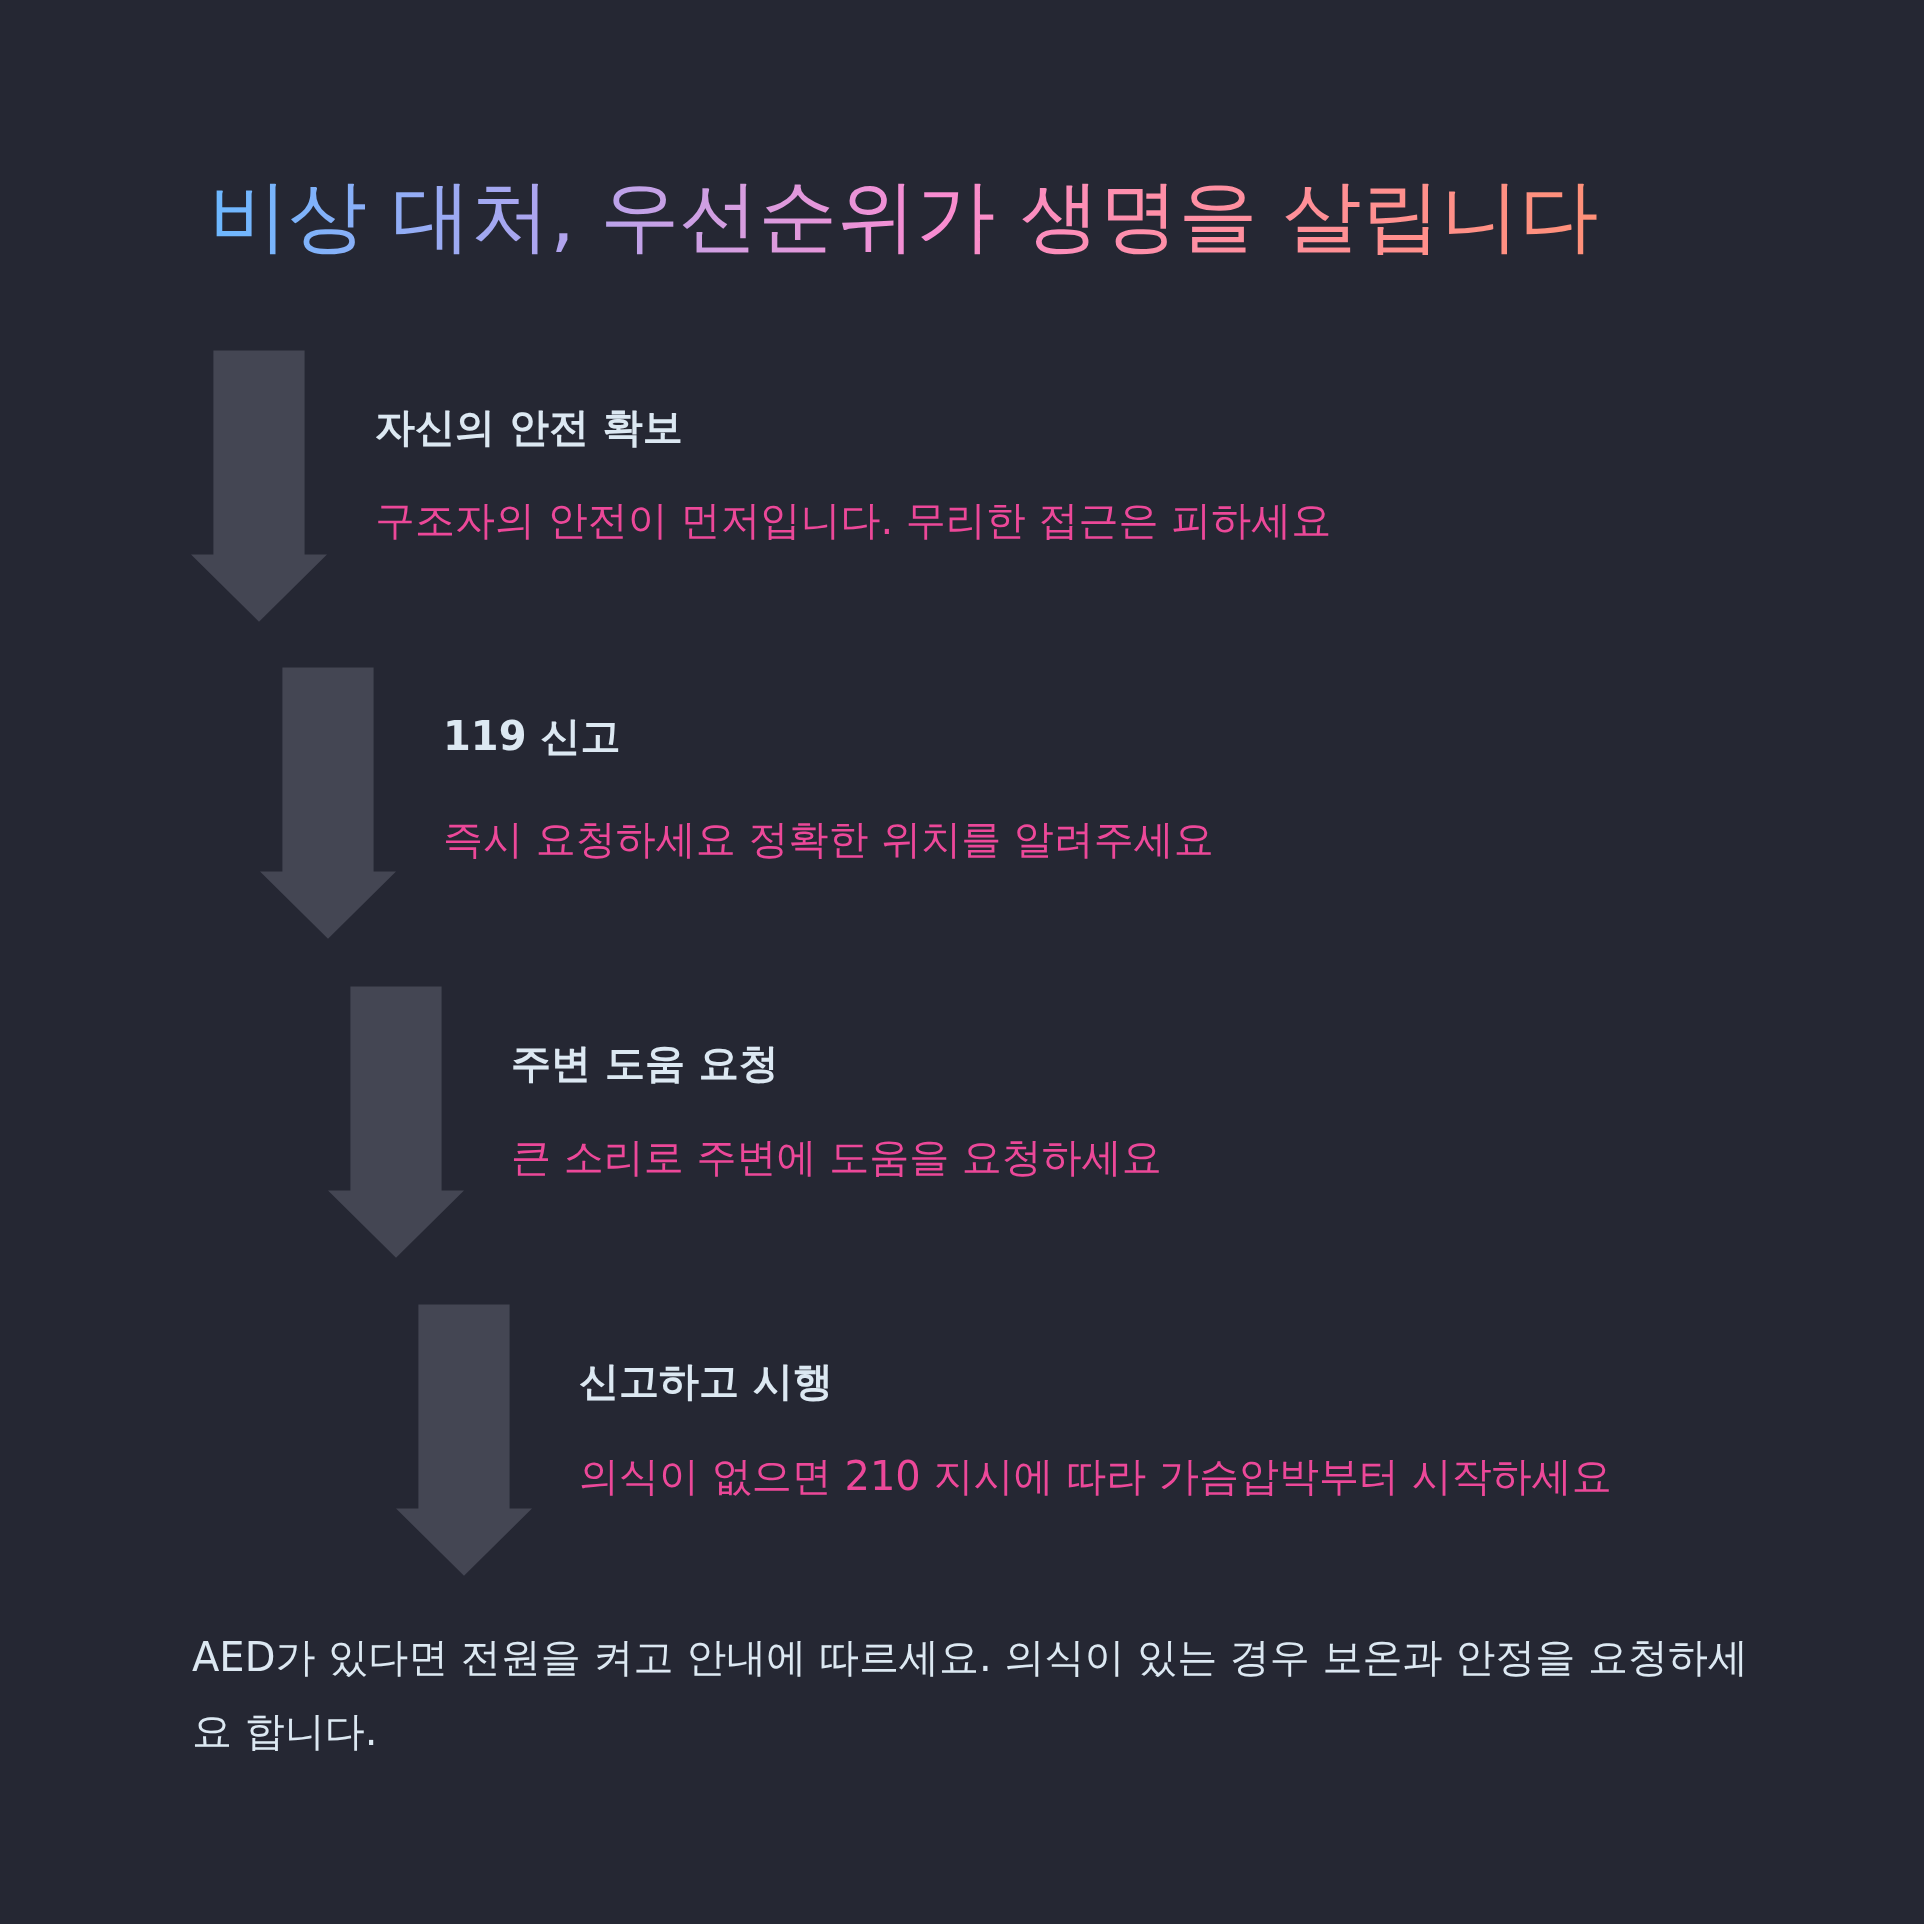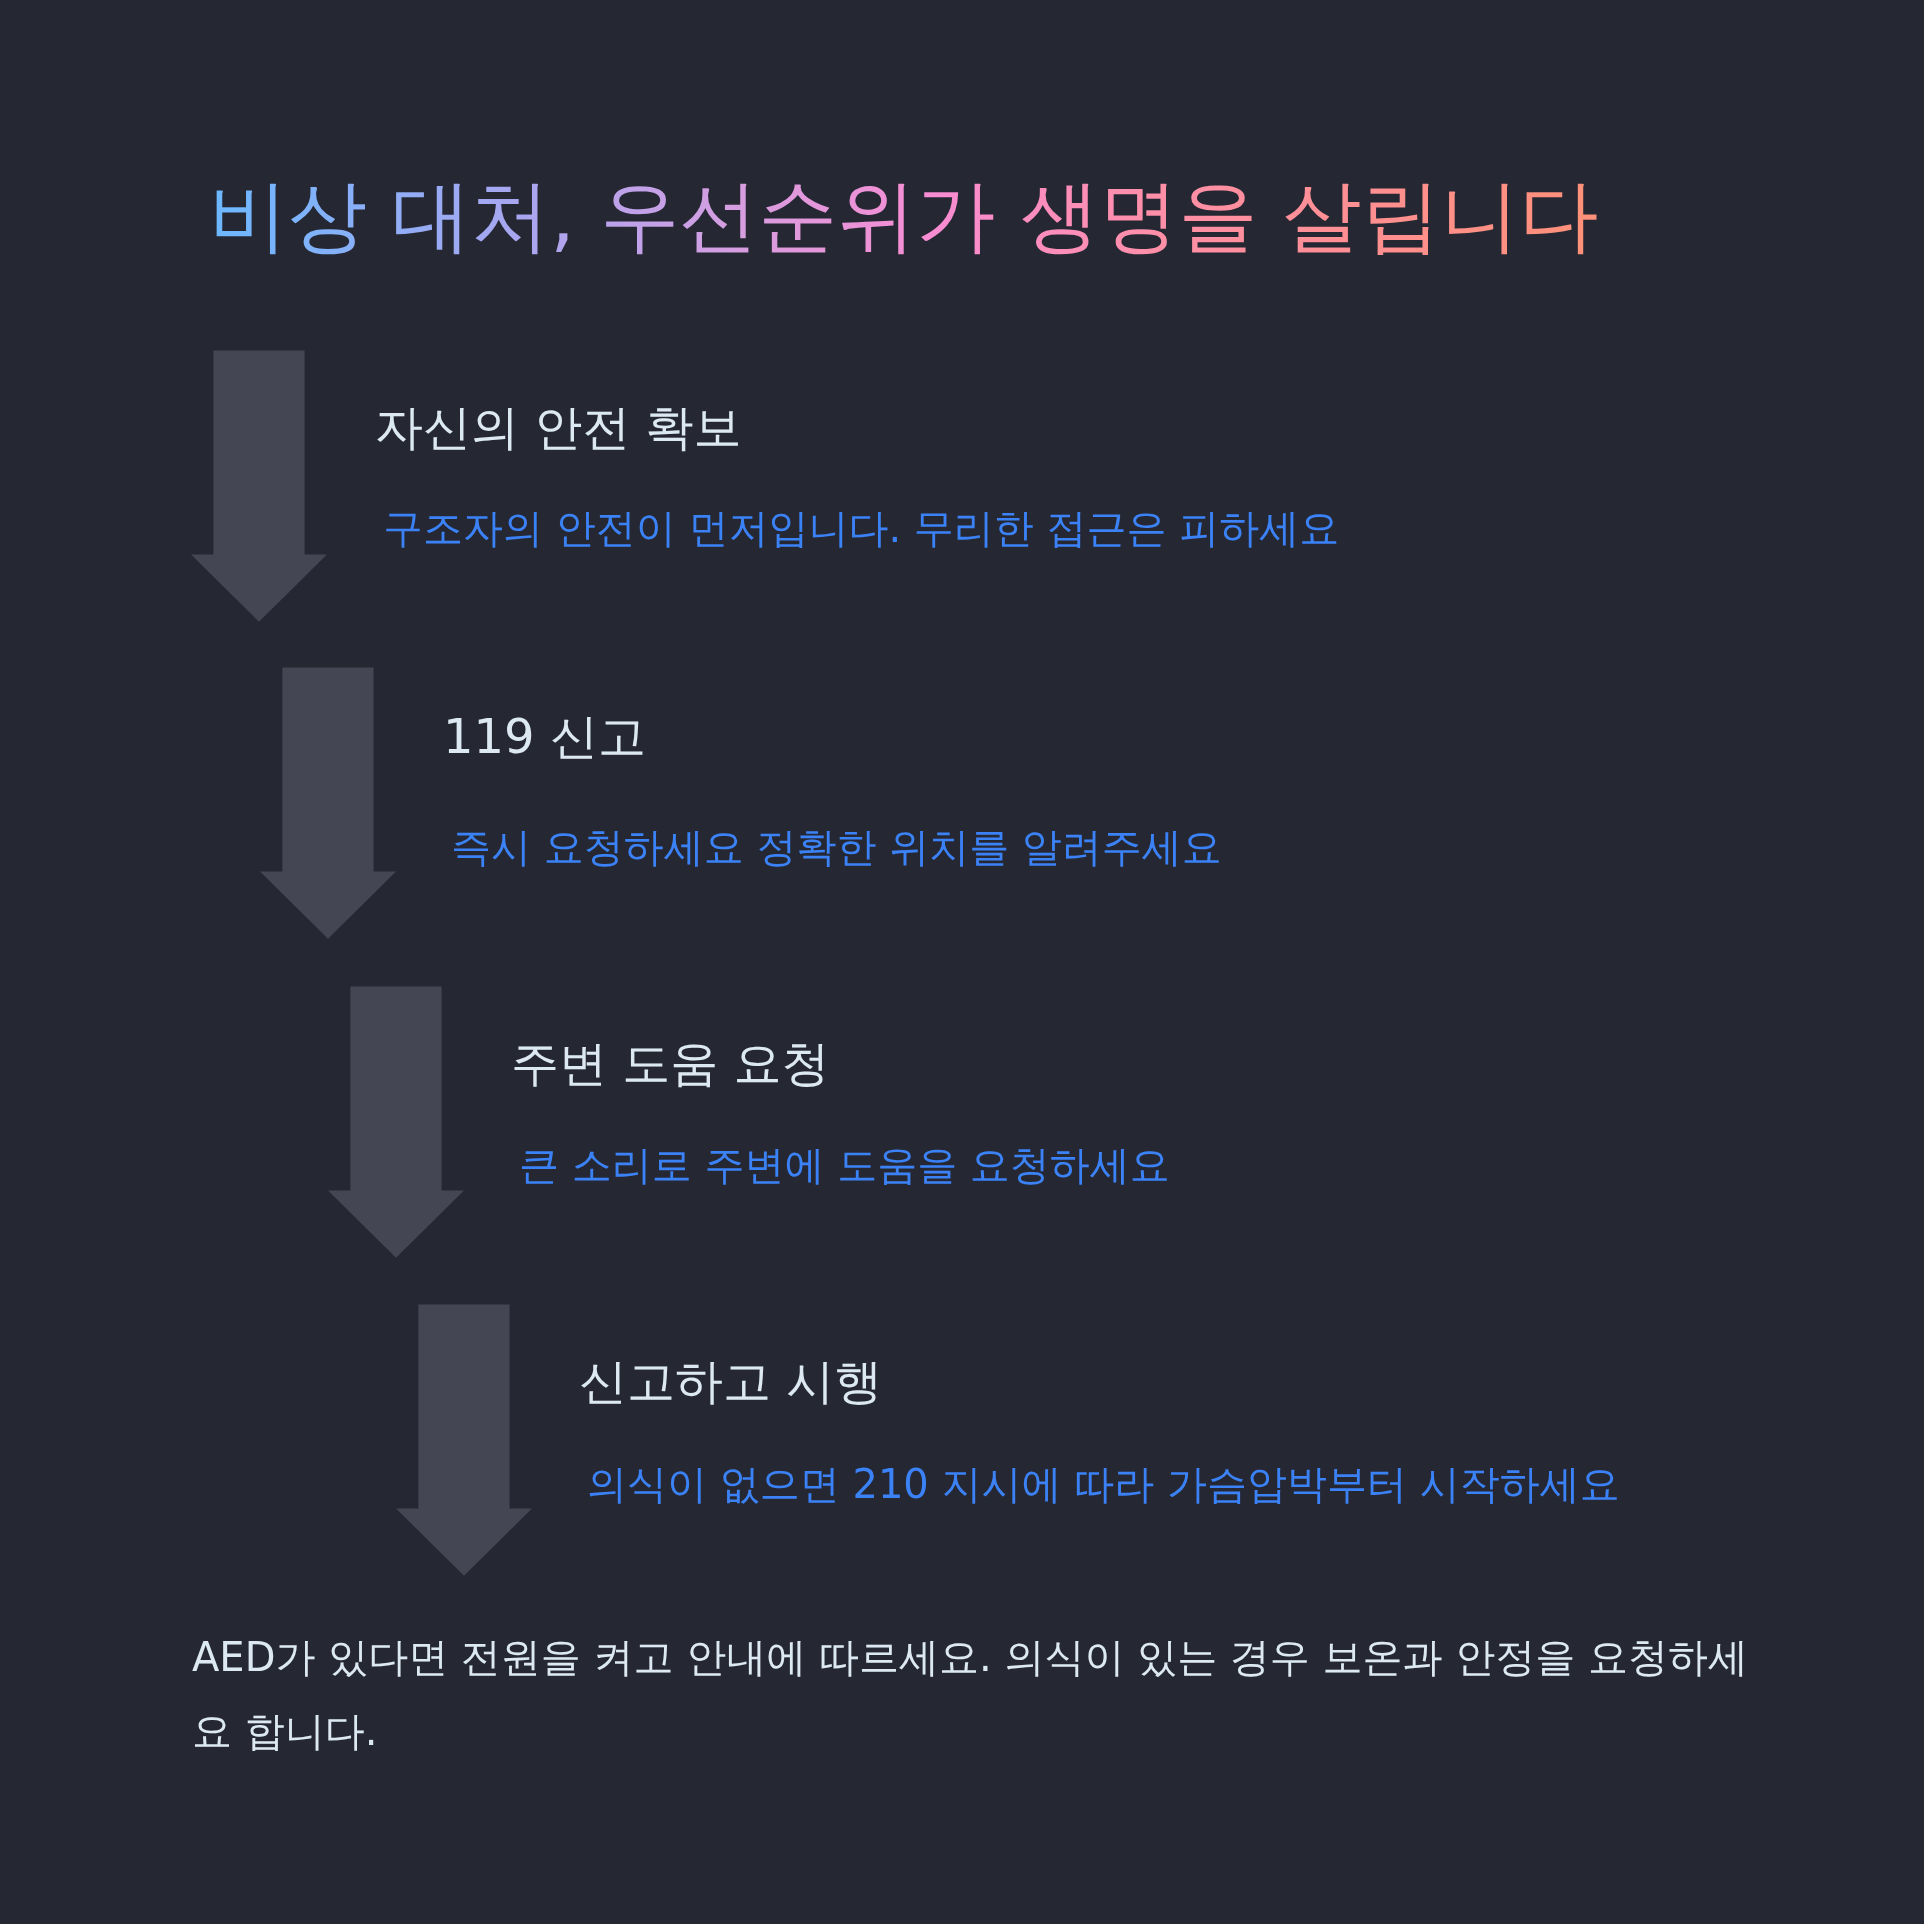--- a/index.html
+++ b/index.html
@@ -9,26 +9,26 @@
   }
   .title {
     position: absolute; left: 197px; top: 148px; margin: 12px;
     font-size: 79px; font-weight: 400; line-height: 112px; white-space: nowrap;
     background: linear-gradient(90deg, #6cb8ff 0%, #b0a4ee 25%, #d69ee0 38%, #f88cd2 52%, #ff8fa8 68%, #ff9078 100%);
     -webkit-background-clip: text; background-clip: text; color: transparent;
   }
   .arrow { position: absolute; width: 136px; height: 273px; }
   .arrow svg { display: block; }
   .step-title {
-    position: absolute; white-space: nowrap; font-size: 48px; line-height: 64px; margin: 0; font-weight: 400;
+    position: absolute; white-space: nowrap; font-size: 40px; line-height: 64px; margin: 0; font-weight: 700;
     color: #dce8f2;
   }
   .step-desc {
-    position: absolute; white-space: nowrap; font-size: 40px; line-height: 56px; margin: 8px;
-    color: #3b82f6;
+    position: absolute; white-space: nowrap; font-size: 40px; line-height: 56px; margin: 0;
+    color: #ec4899;
   }
   .footer {
     position: absolute; left: 192px; top: 1620px; width: 1572px; margin: 0;
     font-size: 40px; line-height: 74px; color: #dce8f2;
   }
 </style>
 </head>
 <body>
 
 <h1 class="title">비상 대처, 우선순위가 생명을 살립니다</h1>

